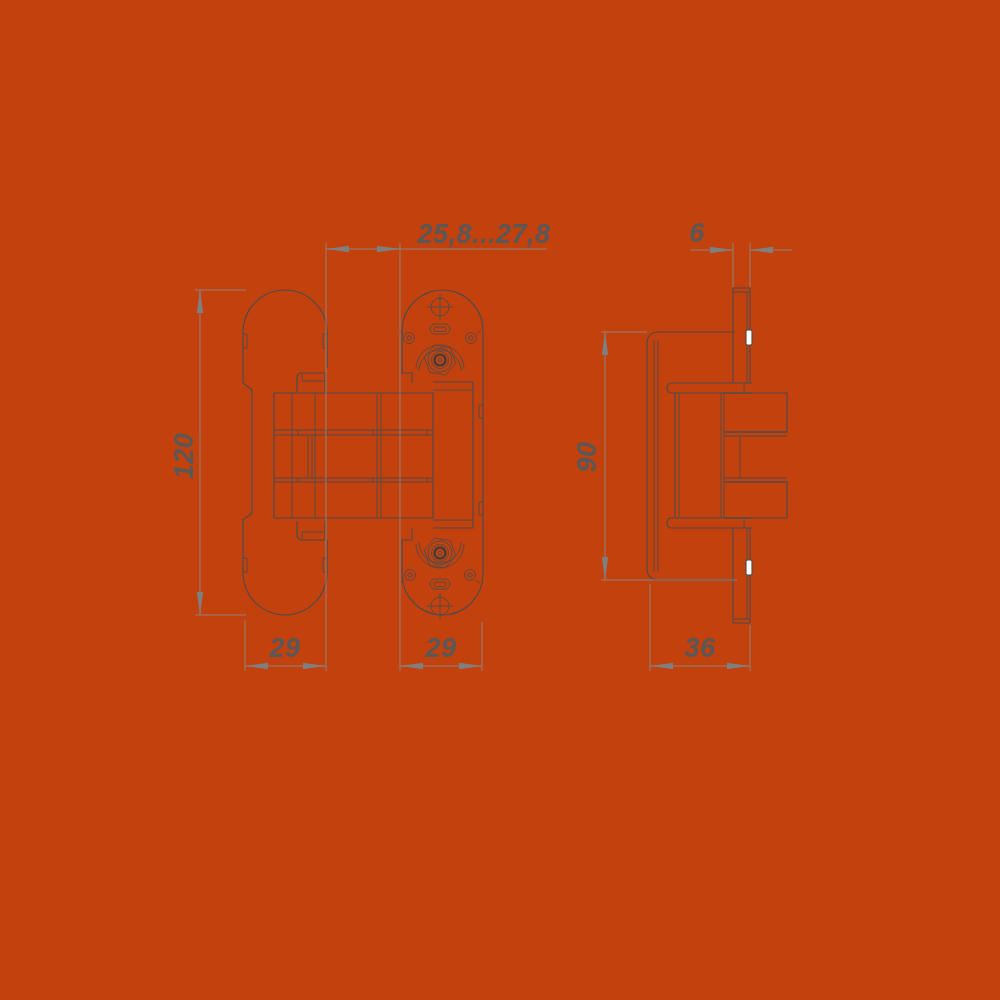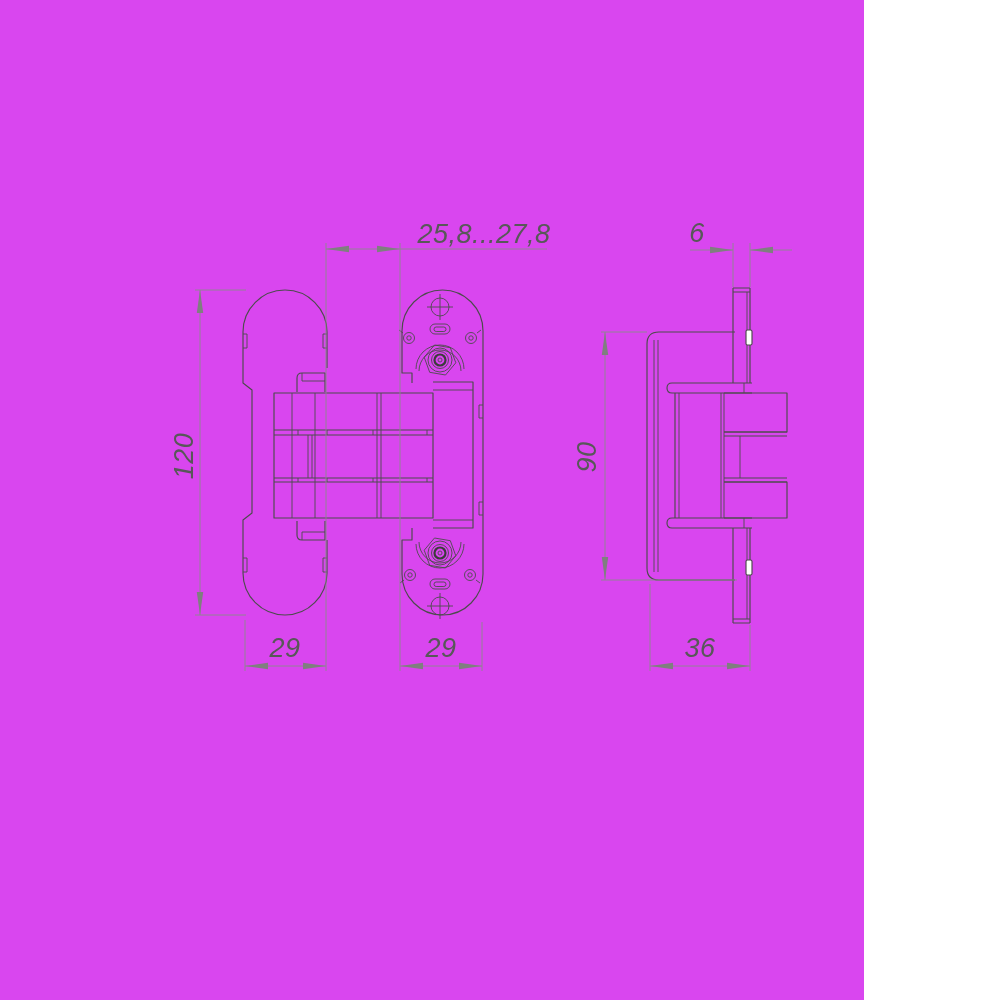--- a/index.html
+++ b/index.html
@@ -1,17 +1,17 @@
 <!DOCTYPE html>
 <html><head>
 <meta charset="utf-8">
 <style>
   html,body{margin:0;padding:0;background:#ffffff;}
-  .stage{position:relative;width:864px;height:1000px;background:#d946ef;overflow:hidden;
-         font-family:"Liberation Sans",sans-serif;}
+  .stage{position:relative;width:1000px;height:1000px;background:#c2410c;overflow:hidden;
+         font-family:"Liberation Sans",sans-serif;font-weight:bold;}
   svg{display:block;}
   .part   {stroke:#4c4c4c;stroke-width:1.15;fill:none;stroke-linejoin:round;stroke-linecap:butt;}
   .part2  {stroke:#4c4c4c;stroke-width:0.9;fill:none;stroke-linejoin:round;}
   .partw  {stroke:#4c4c4c;stroke-width:1.15;fill:#ffffff;stroke-linejoin:round;}
   .thick  {stroke:#3c3c3c;stroke-width:2.2;fill:none;}
   .dim    {stroke:#8a8a8a;stroke-width:0.9;fill:none;}
   .arrow  {fill:#7f7f7f;stroke:none;}
   .dimtxt {fill:#585858;font-family:"Liberation Sans",sans-serif;font-style:italic;
            font-size:27px;letter-spacing:0.5px;}
 </style>

